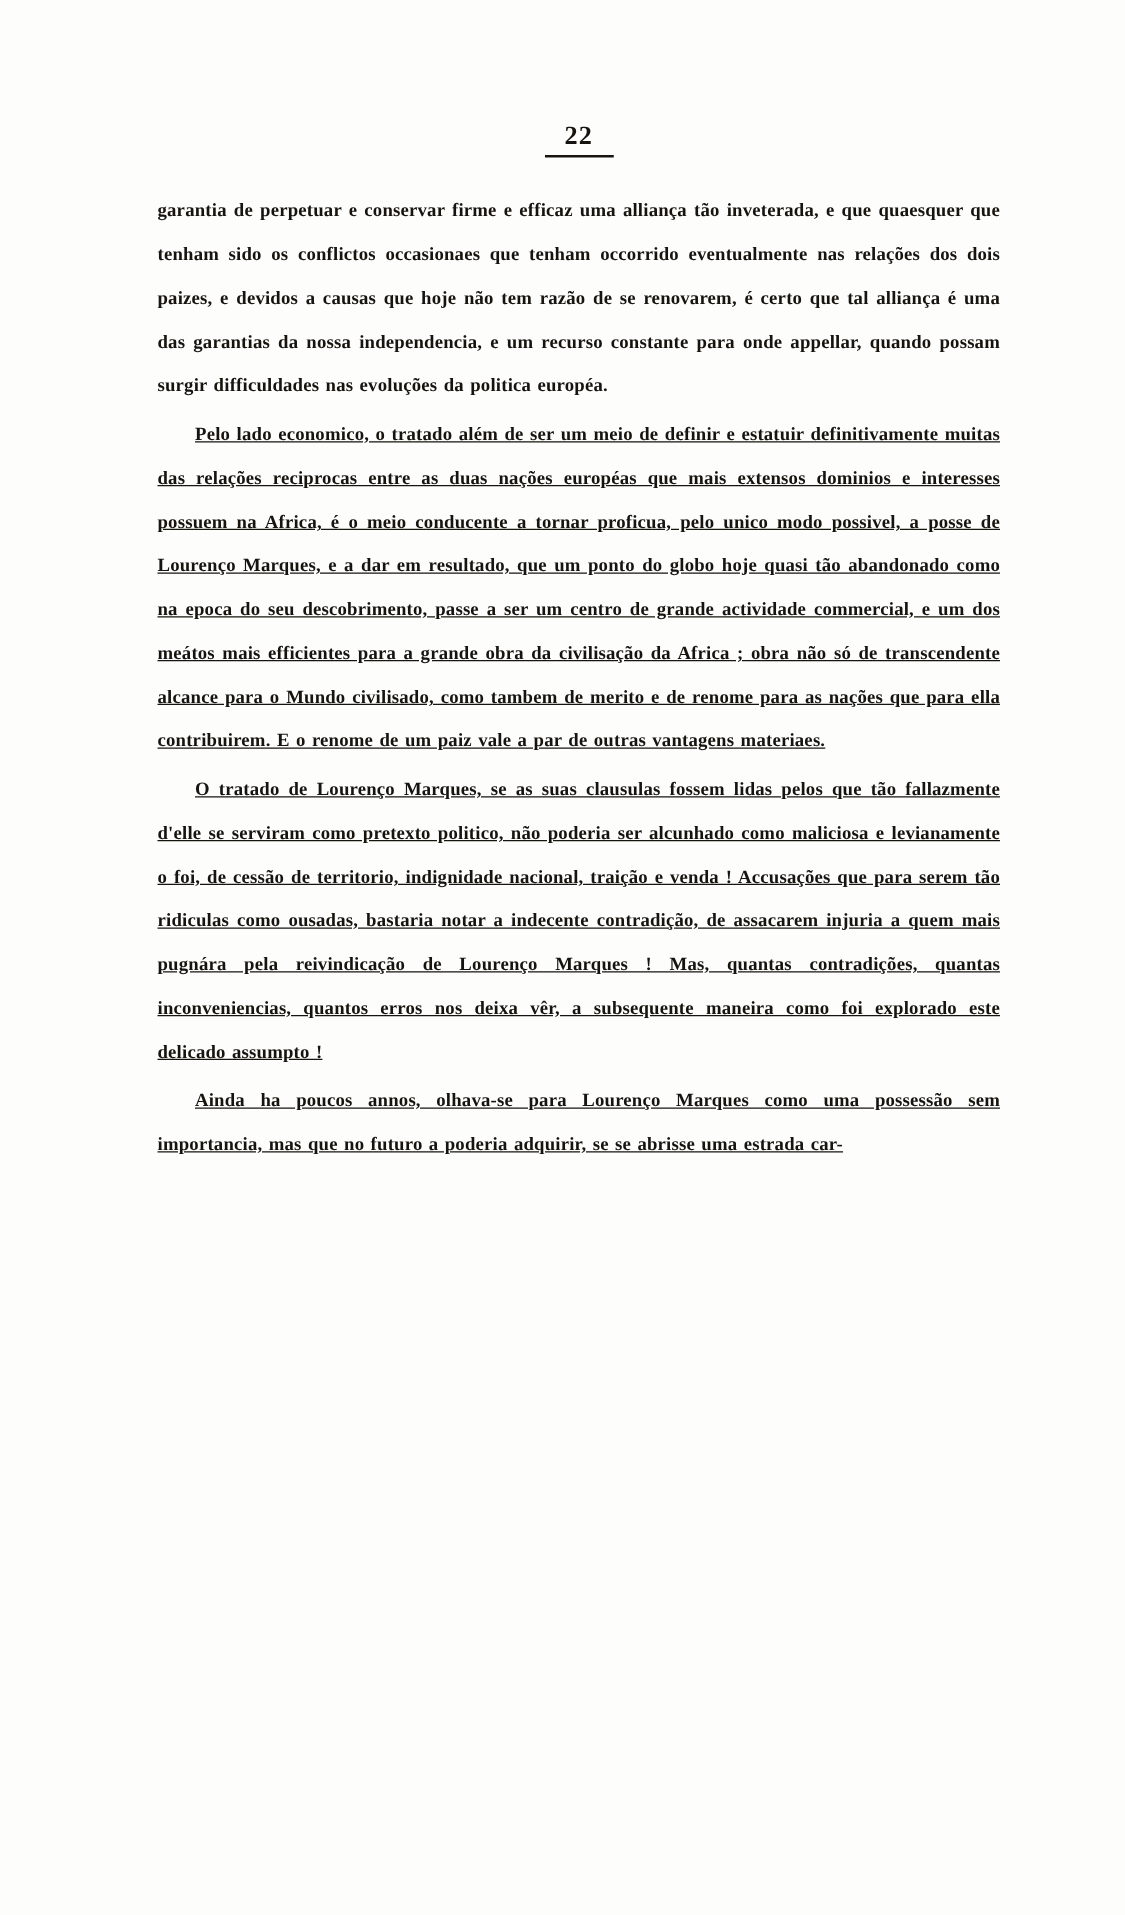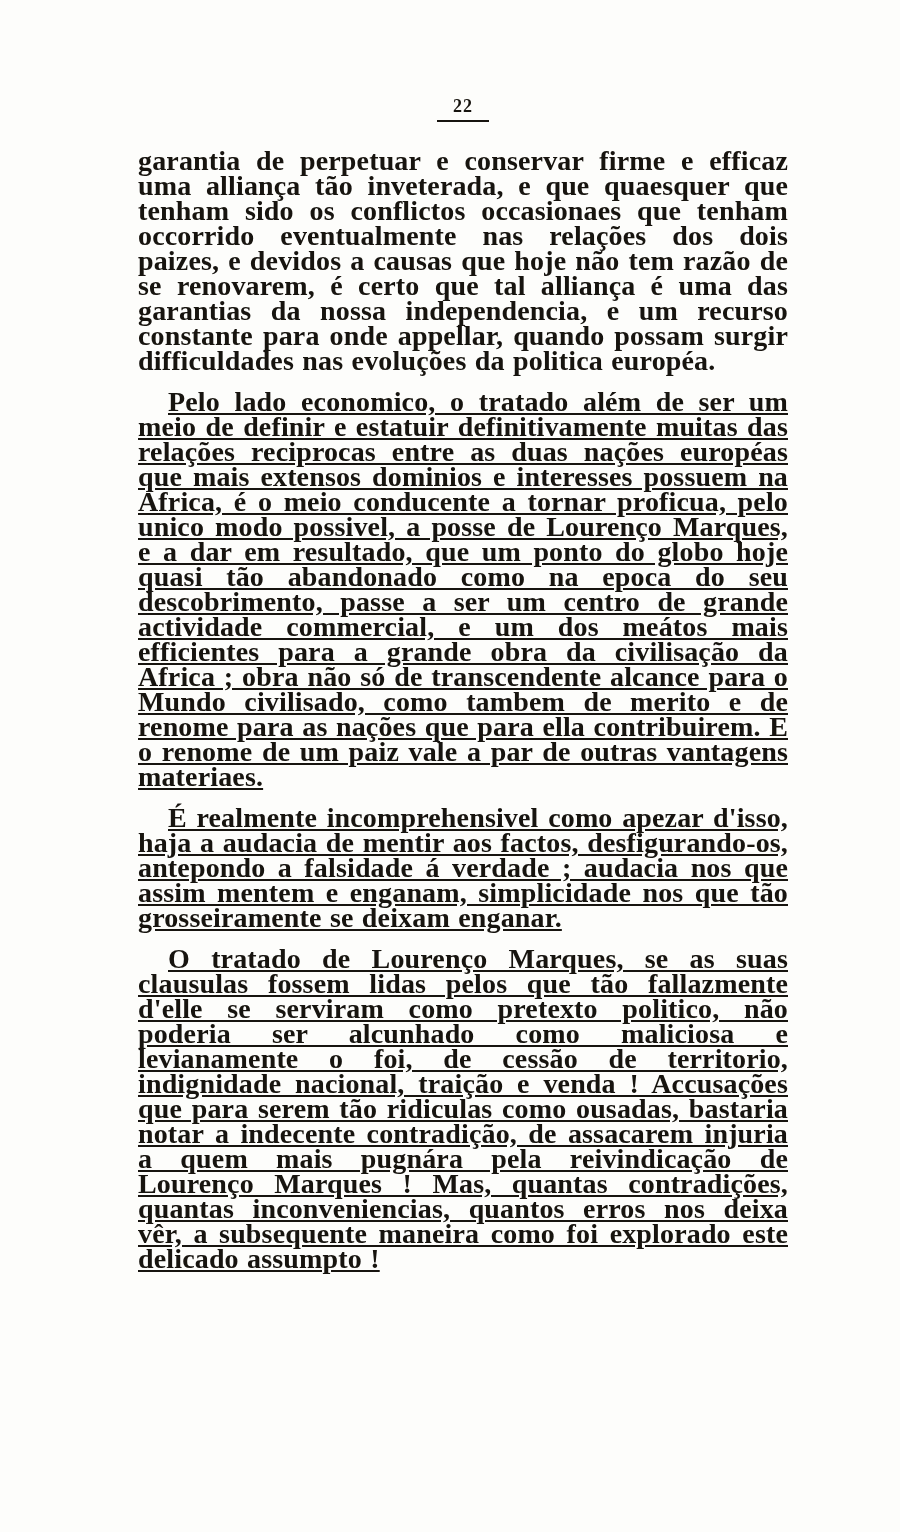--- a/index.html
+++ b/index.html
@@ -19,30 +19,30 @@
     width: 900px;
     height: 1532px;
     padding: 96px 96px 0 122px;
   }
   .page-number-wrap {
     text-align: center;
     margin-bottom: 26px;
   }
   .page-number {
     display: inline-block;
-    font-size: 18px;
+    font-size: 21px;
     font-weight: bold;
     letter-spacing: 1px;
     border-bottom: 2.5px solid #17140f;
     padding: 0 16px 3px 16px;
   }
   .body-text p {
-    margin: 16px;
-    font-size: 28px;
-    line-height: 25px;
+    margin: 4px;
+    font-size: 15px;
+    line-height: 35px;
     font-weight: 600;
     text-align: justify;
     letter-spacing: 0.15px;
     word-spacing: 1.2px;
   }
   .body-text p.indent {
     text-indent: 30px;
     text-decoration: underline;
   }
 </style>
@@ -51,17 +51,17 @@
 
 <div class="page">
 
   <div class="page-number-wrap">
     <span class="page-number">22</span>
   </div>
 
   <div class="body-text">
     <p>garantia de perpetuar e conservar firme e efficaz uma alliança tão inveterada, e que quaesquer que tenham sido os conflictos occasionaes que tenham occorrido eventualmente nas relações dos dois paizes, e devidos a causas que hoje não tem razão de se renovarem, é certo que tal alliança é uma das garantias da nossa independencia, e um recurso constante para onde appellar, quando possam surgir difficuldades nas evoluções da politica européa.</p>
     <p class="indent">Pelo lado economico, o tratado além de ser um meio de definir e estatuir definitivamente muitas das relações reciprocas entre as duas nações européas que mais extensos dominios e interesses possuem na Africa, é o meio conducente a tornar proficua, pelo unico modo possivel, a posse de Lourenço Marques, e a dar em resultado, que um ponto do globo hoje quasi tão abandonado como na epoca do seu descobrimento, passe a ser um centro de grande actividade commercial, e um dos meátos mais efficientes para a grande obra da civilisação da Africa ; obra não só de transcendente alcance para o Mundo civilisado, como tambem de merito e de renome para as nações que para ella contribuirem. E o renome de um paiz vale a par de outras vantagens materiaes.</p>
-    <p class="indent">É realmente incomprehensivel como apezar d'isso, haja a audacia de mentir aos factos, desfigurando-os, antepondo a falsidade á verdade ; audacia nos que assim mentem e enganam, simplicidade nos que tão grosseiramente se deixam enganar.</p>
     <p class="indent">O tratado de Lourenço Marques, se as suas clausulas fossem lidas pelos que tão fallazmente d'elle se serviram como pretexto politico, não poderia ser alcunhado como maliciosa e levianamente o foi, de cessão de territorio, indignidade nacional, traição e venda ! Accusações que para serem tão ridiculas como ousadas, bastaria notar a indecente contradição, de assacarem injuria a quem mais pugnára pela reivindicação de Lourenço Marques ! Mas, quantas contradições, quantas inconveniencias, quantos erros nos deixa vêr, a subsequente maneira como foi explorado este delicado assumpto !</p>
+    <p class="indent">Ainda ha poucos annos, olhava-se para Lourenço Marques como uma possessão sem importancia, mas que no futuro a poderia adquirir, se se abrisse uma estrada car-</p>
   </div>
 
 </div>
 
 </body></html>

